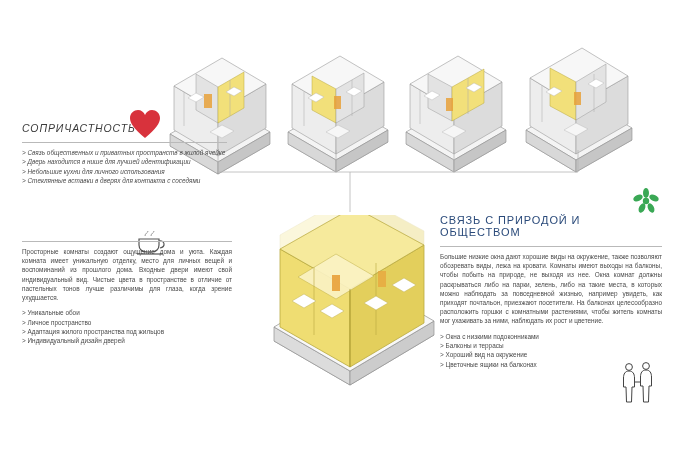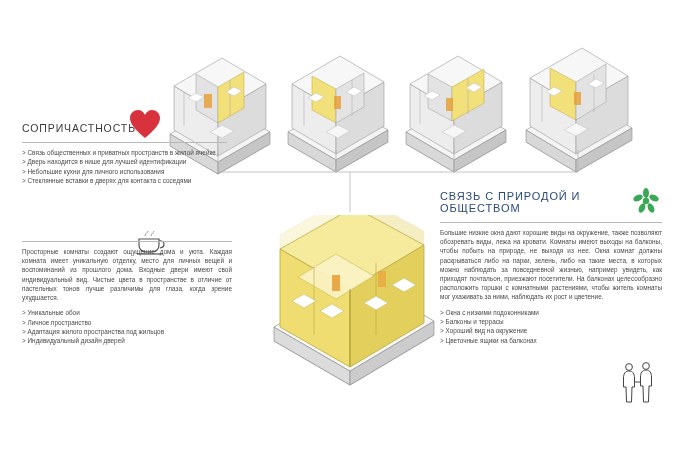--- a/index.html
+++ b/index.html
@@ -54,20 +54,21 @@
     width: 190px;
     height: 180px;
   }
 
   
   .col-left {
     position: absolute;
     left: 22px;
     top: 122px;
     width: 205px;
+    font-style: italic;
   }
   .col-left2 {
     position: absolute;
     left: 22px;
     top: 238px;
     width: 210px;
   }
   .col-right {
     position: absolute;
     left: 440px;
@@ -77,21 +78,21 @@
 
   h2.section-title {
     margin: 0 0 8px 0;
     font-size: 10.5px;
     font-weight: normal;
     letter-spacing: 0.9px;
     color: #3a3a3a;
     text-transform: uppercase;
   }
   h2.section-title.blue { color: #2a4a7a; }
-  h2.section-title.big { font-size: 11px; }
+  h2.section-title.big { font-size: 11px; margin-top: 24px; }
 
   p.body-text {
     margin: 0 0 6px 0;
     font-size: 6.4px;
     line-height: 9.2px;
     text-align: justify;
     color: #4a4a4a;
   }
   ul.bullets {
     margin: 0;

